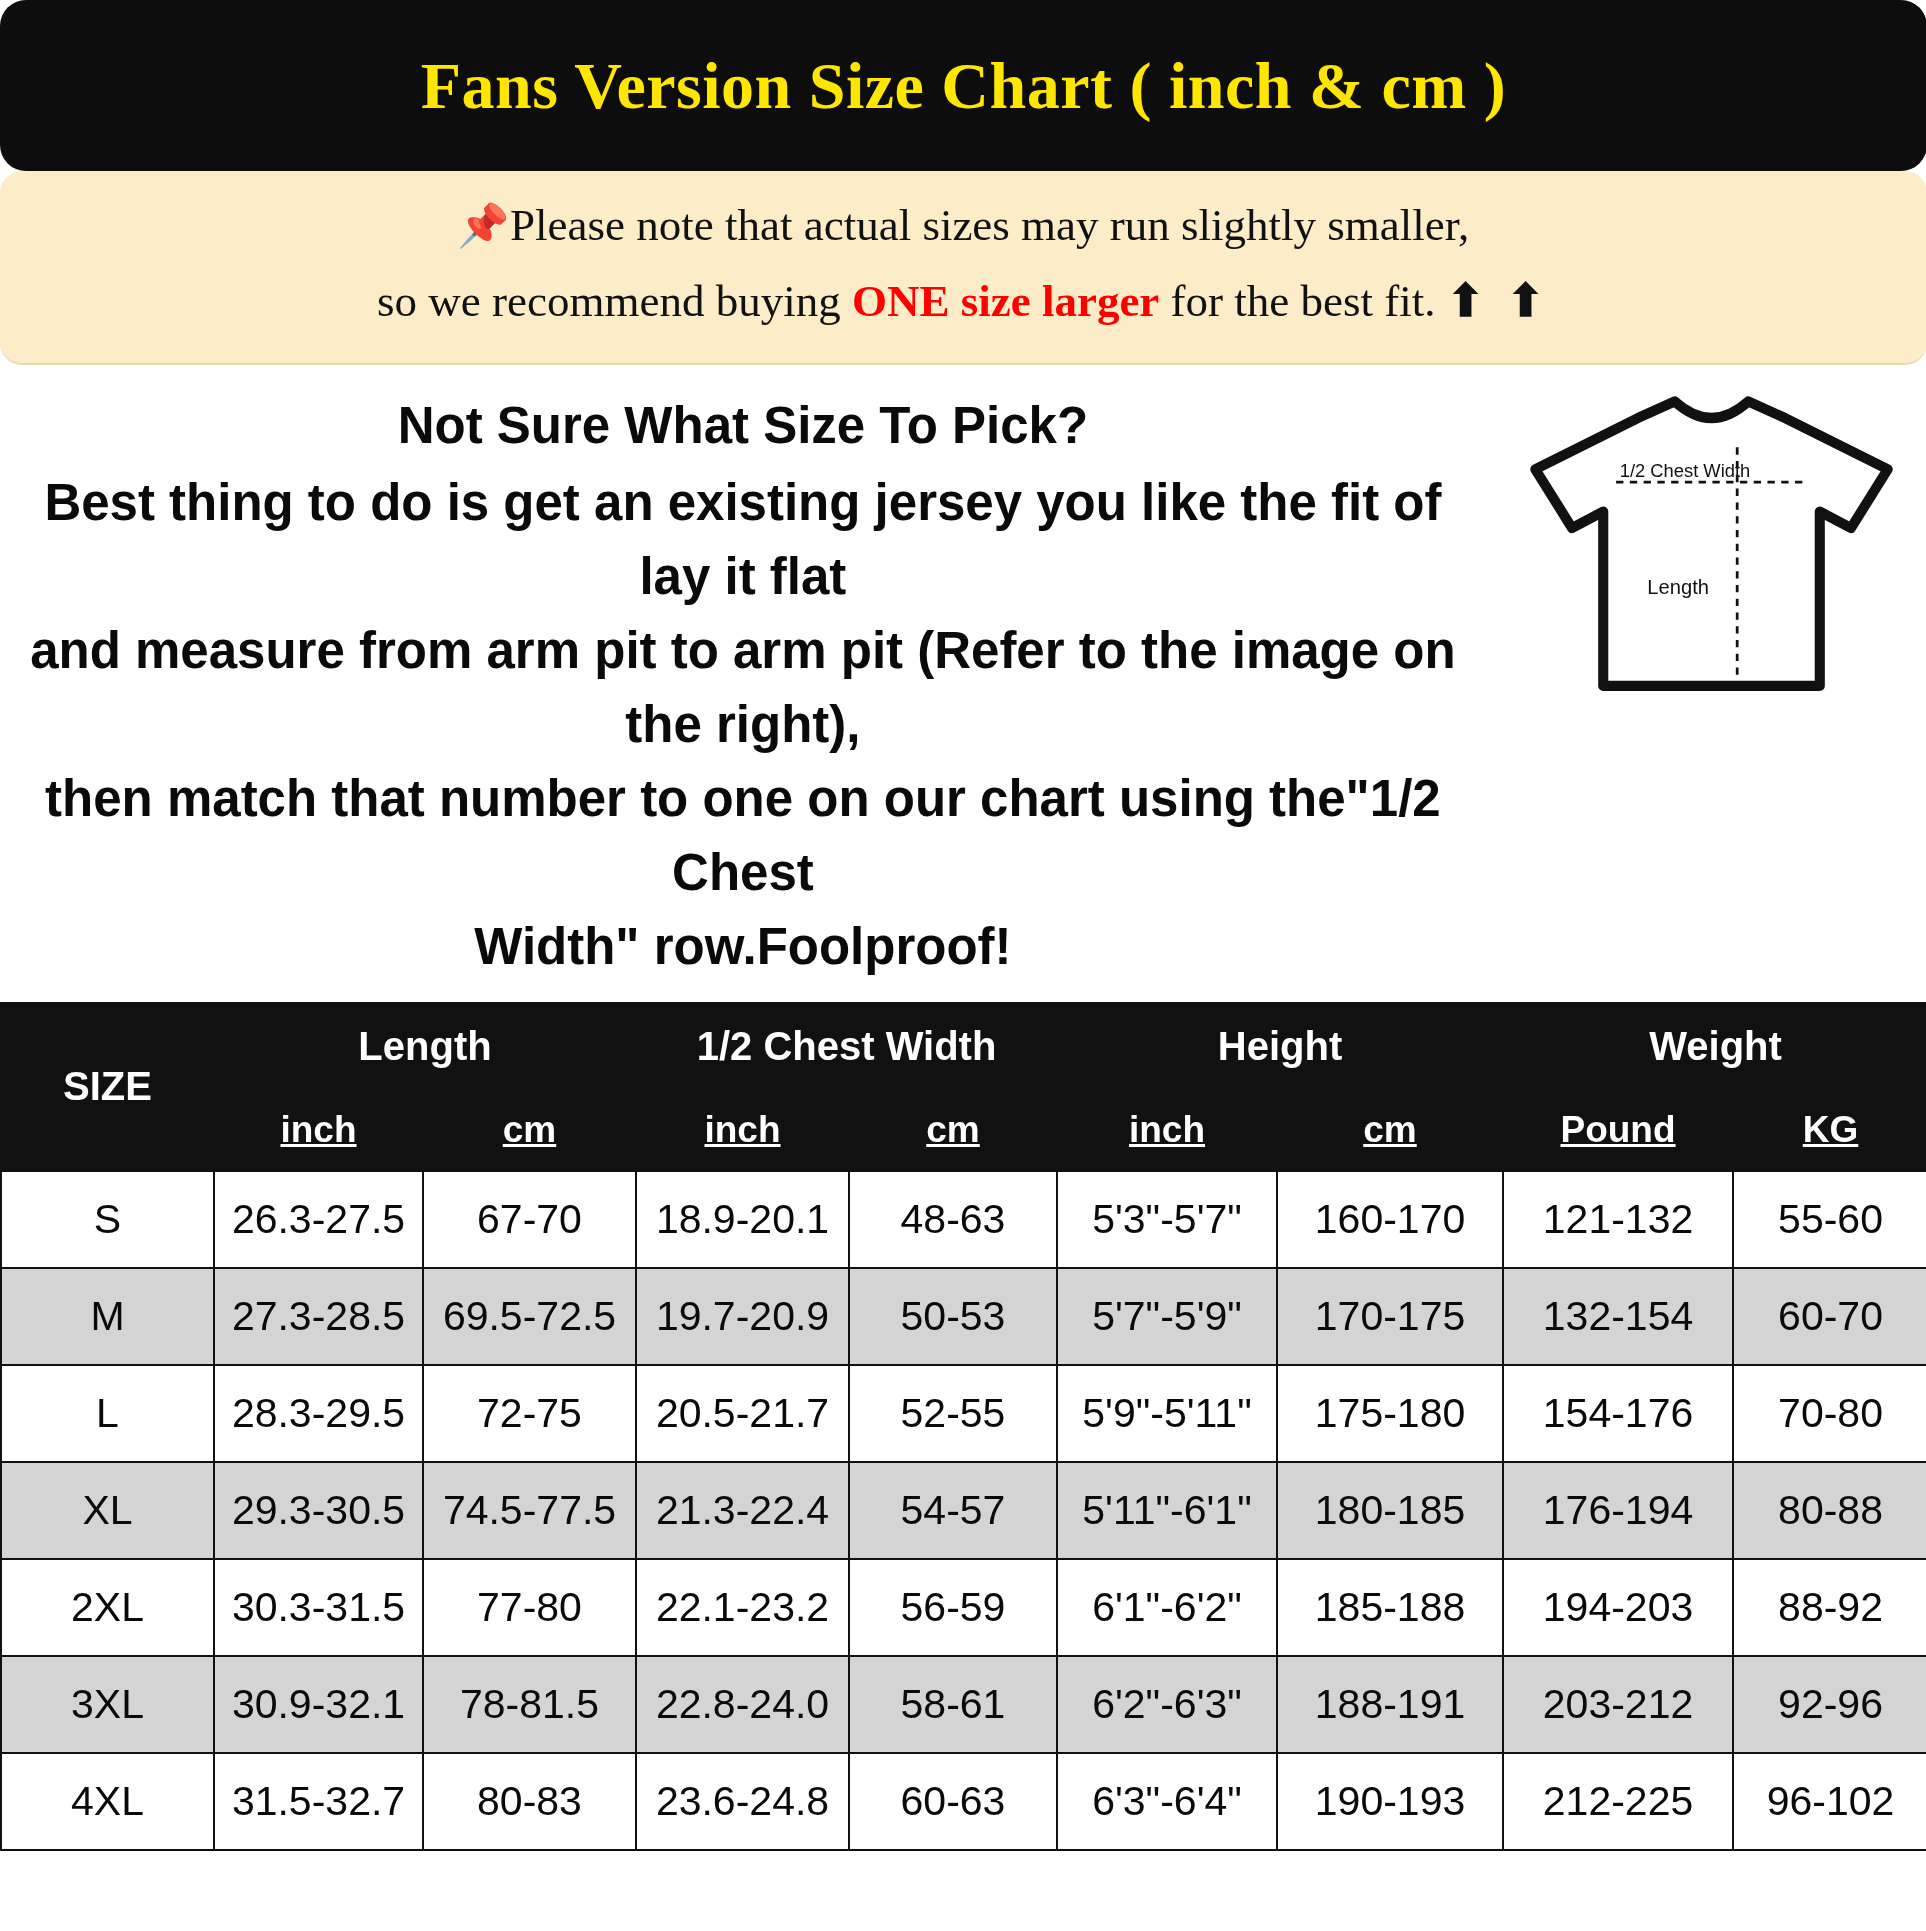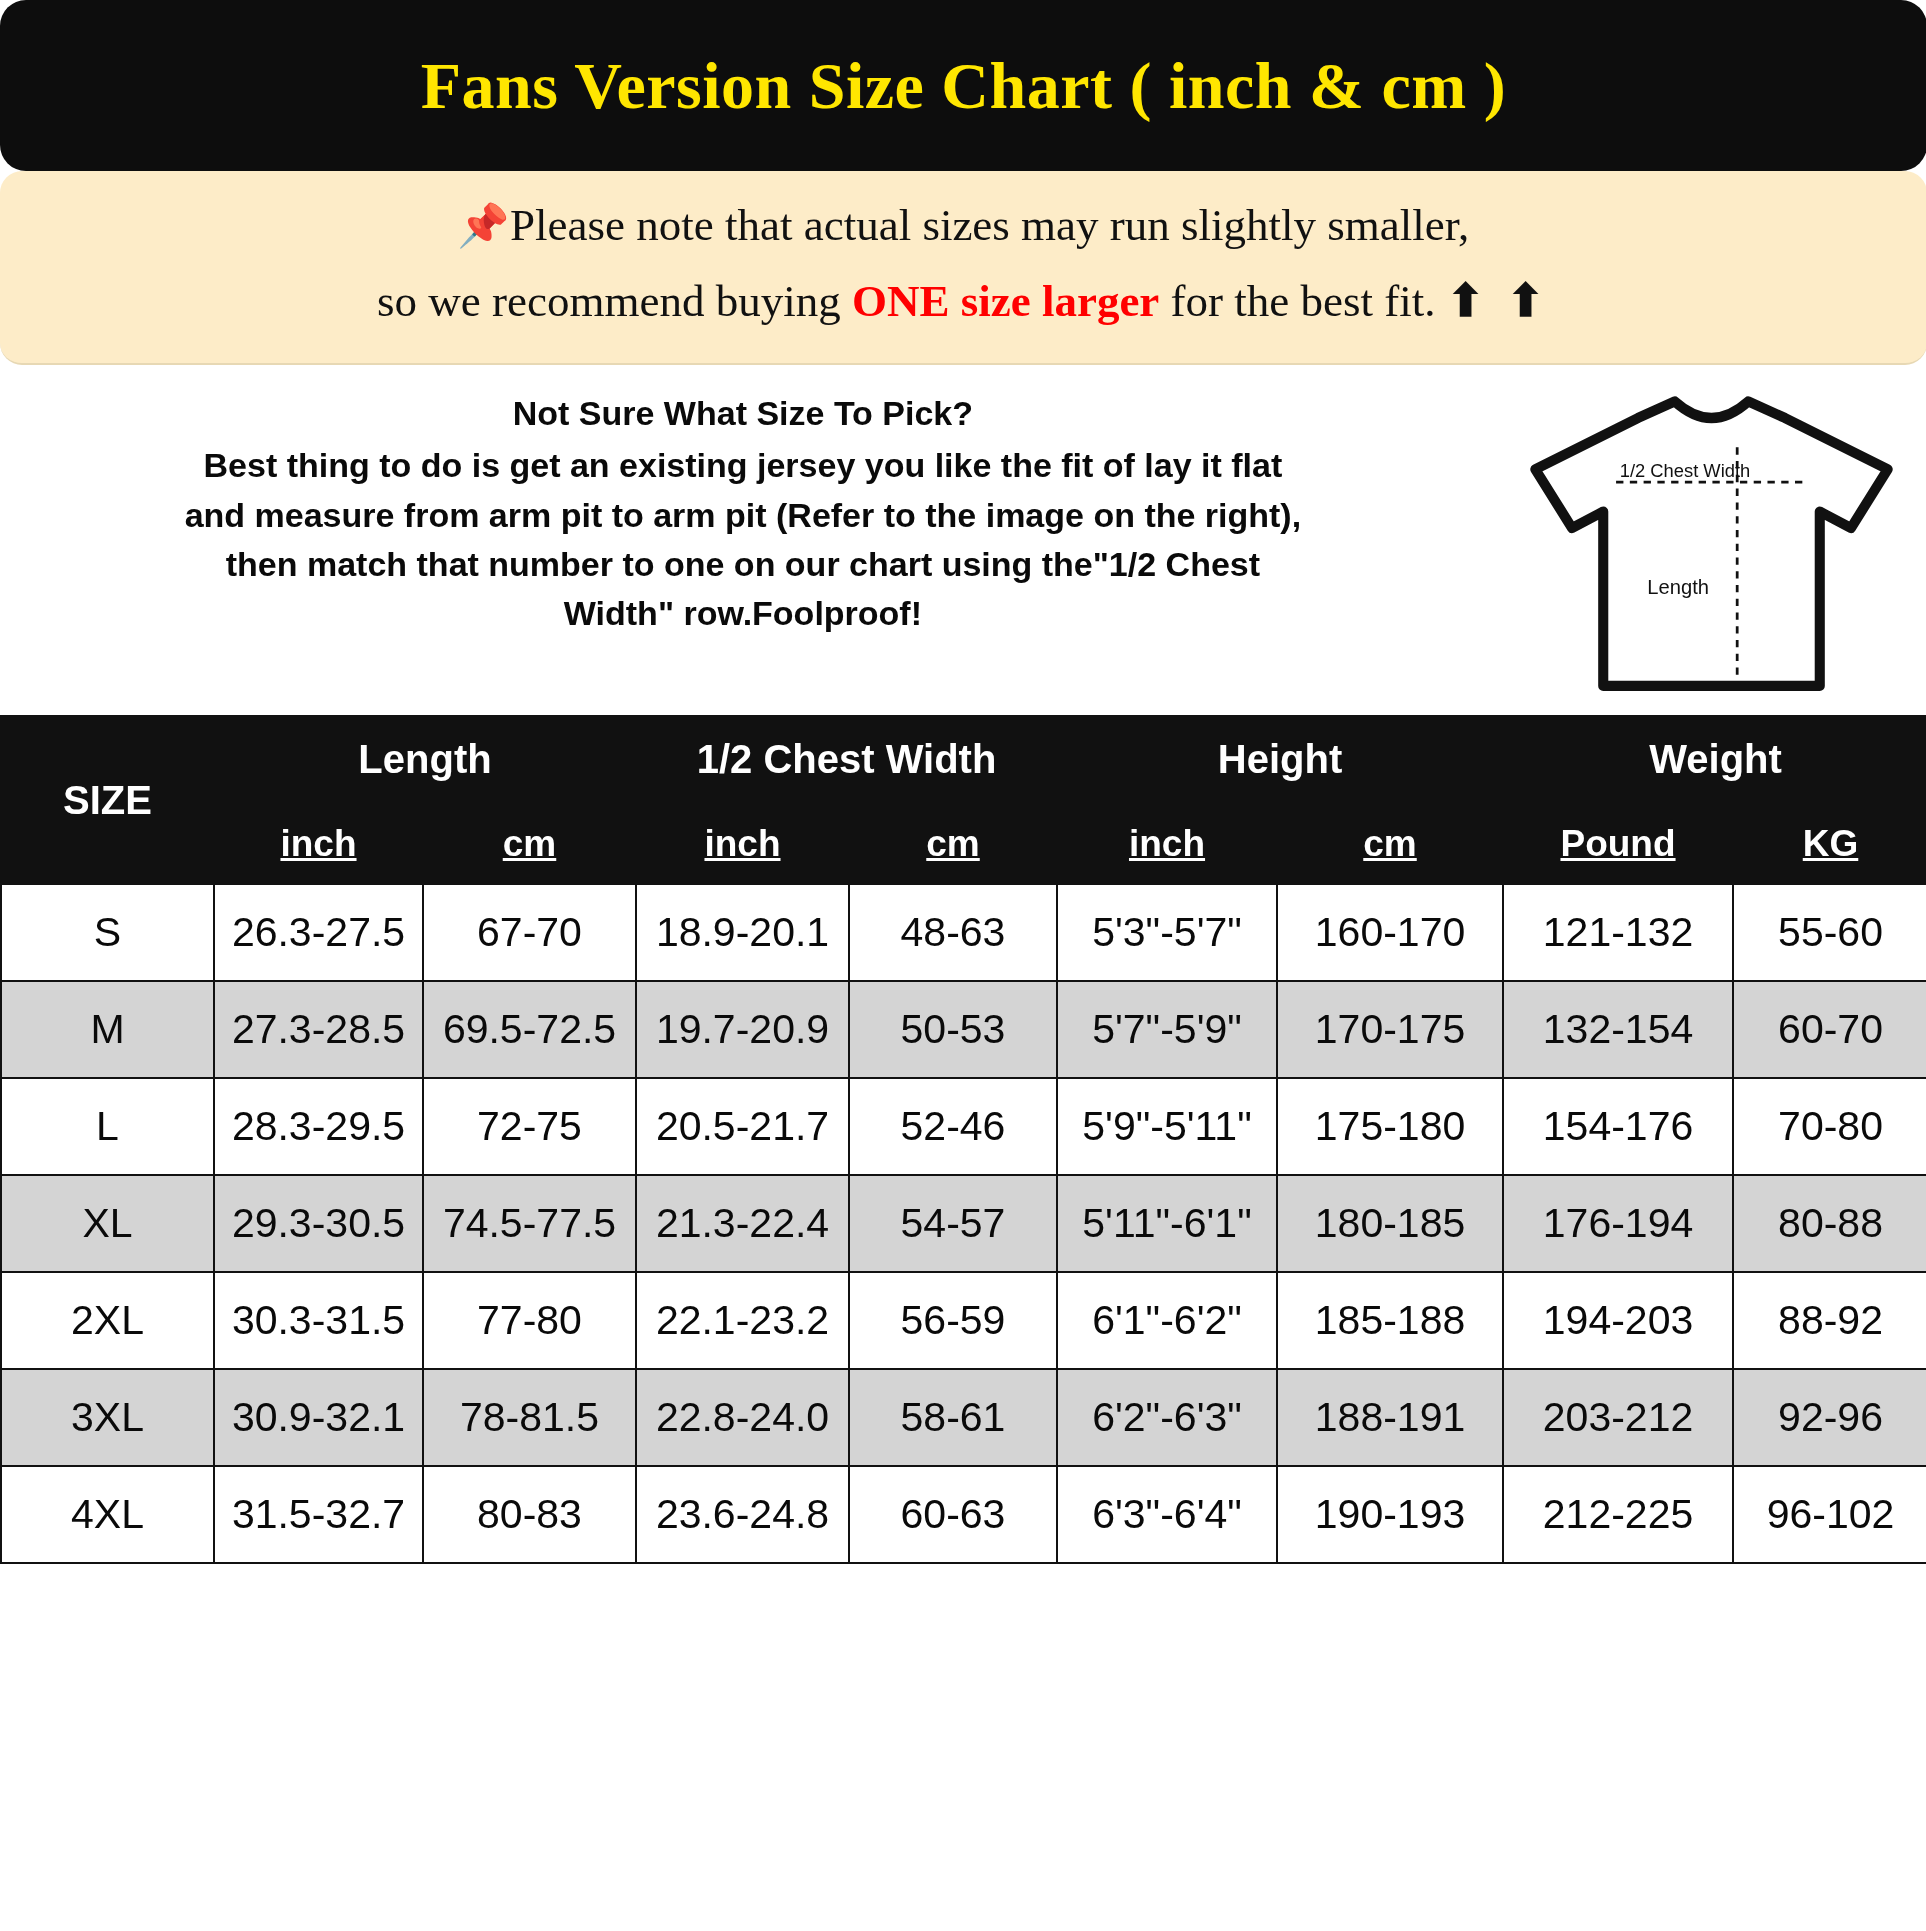--- a/index.html
+++ b/index.html
@@ -54,21 +54,21 @@
   
   .advice-wrap {
     display: flex;
     align-items: flex-start;
     padding: 24px 0 18.4px 0;
     background: #fff;
   }
   .advice-text {
     flex: 1 1 auto;
     text-align: center;
-    font-size: 34px;
+    font-size: 51px;
     line-height: 1.45;
     font-weight: bold;
     color: #0a0a0a;
     padding: 0 18.4px 0 9.2px;
     font-family: "Liberation Sans", sans-serif;
   }
   .advice-text .headline { display: block; margin-bottom: 3.7px; }
   .tee-wrap {
     width: 432px;
     flex: 0 0 432px;
@@ -207,21 +207,21 @@
         <td>5'7"-5'9"</td>
         <td>170-175</td>
         <td>132-154</td>
         <td>60-70</td>
       </tr>
       <tr>
         <td class="size-cell">L</td>
         <td>28.3-29.5</td>
         <td>72-75</td>
         <td>20.5-21.7</td>
-        <td>52-46</td>
+        <td>52-55</td>
         <td>5'9"-5'11"</td>
         <td>175-180</td>
         <td>154-176</td>
         <td>70-80</td>
       </tr>
       <tr class="alt">
         <td class="size-cell">XL</td>
         <td>29.3-30.5</td>
         <td>74.5-77.5</td>
         <td>21.3-22.4</td>

